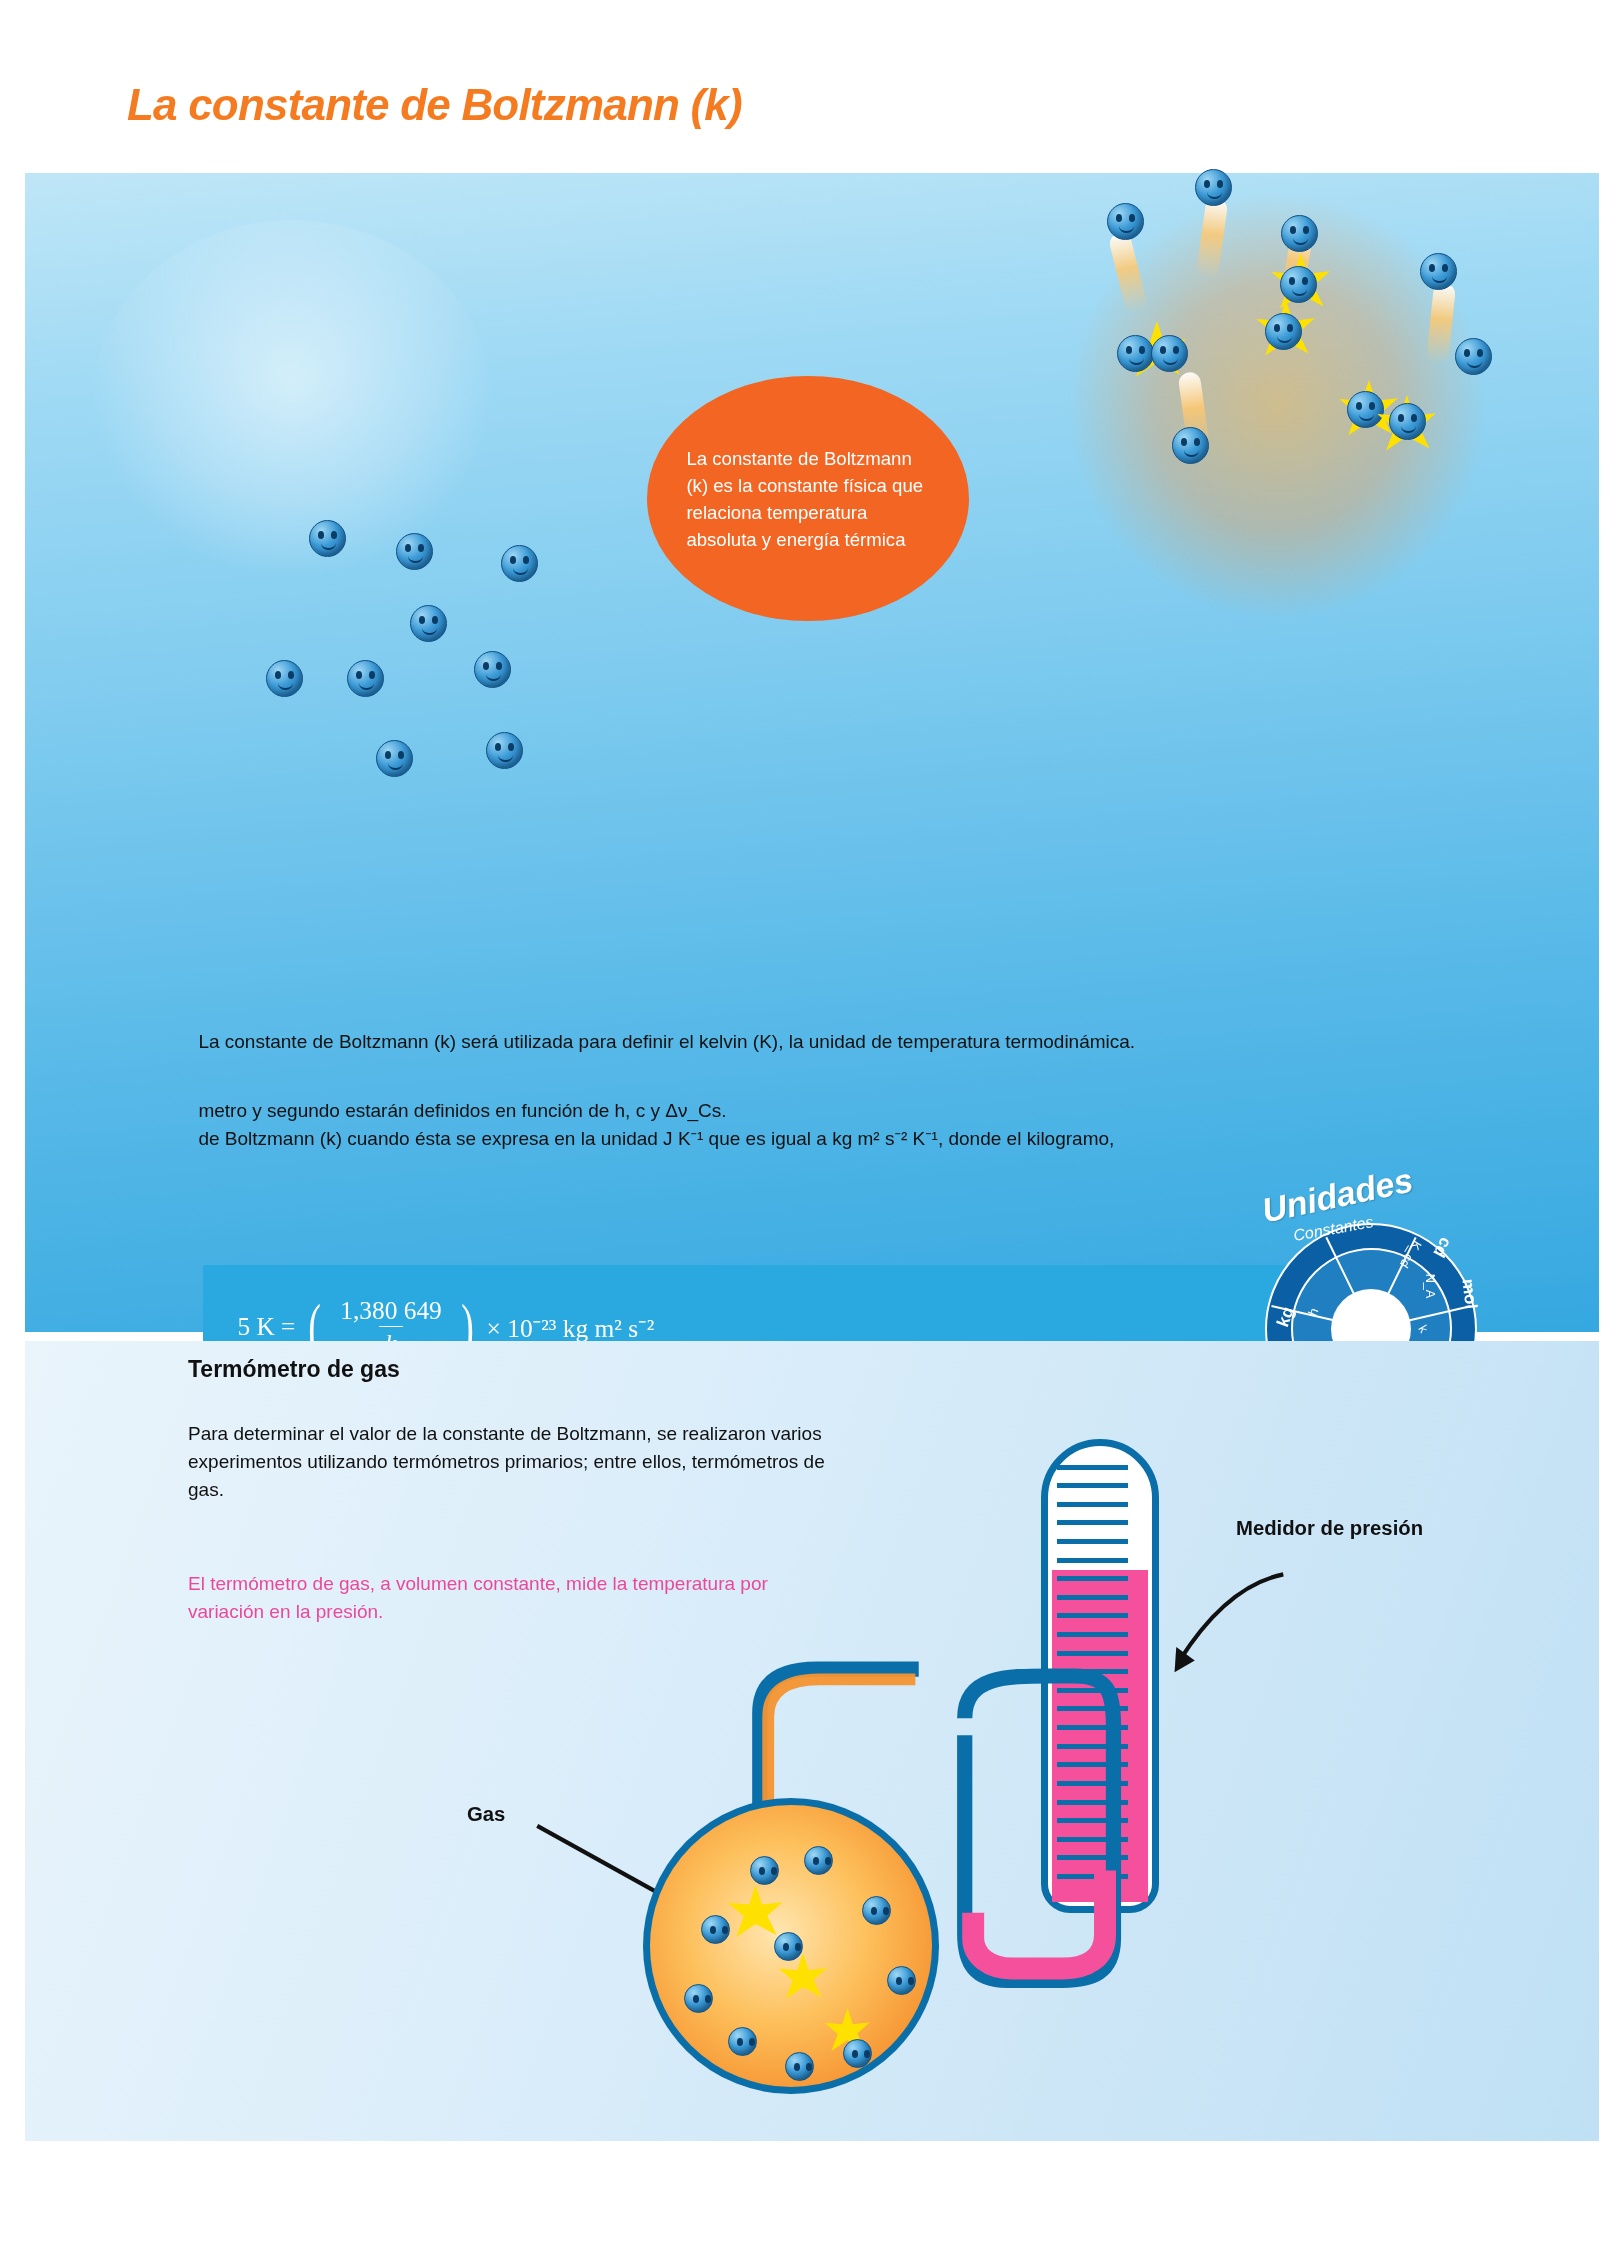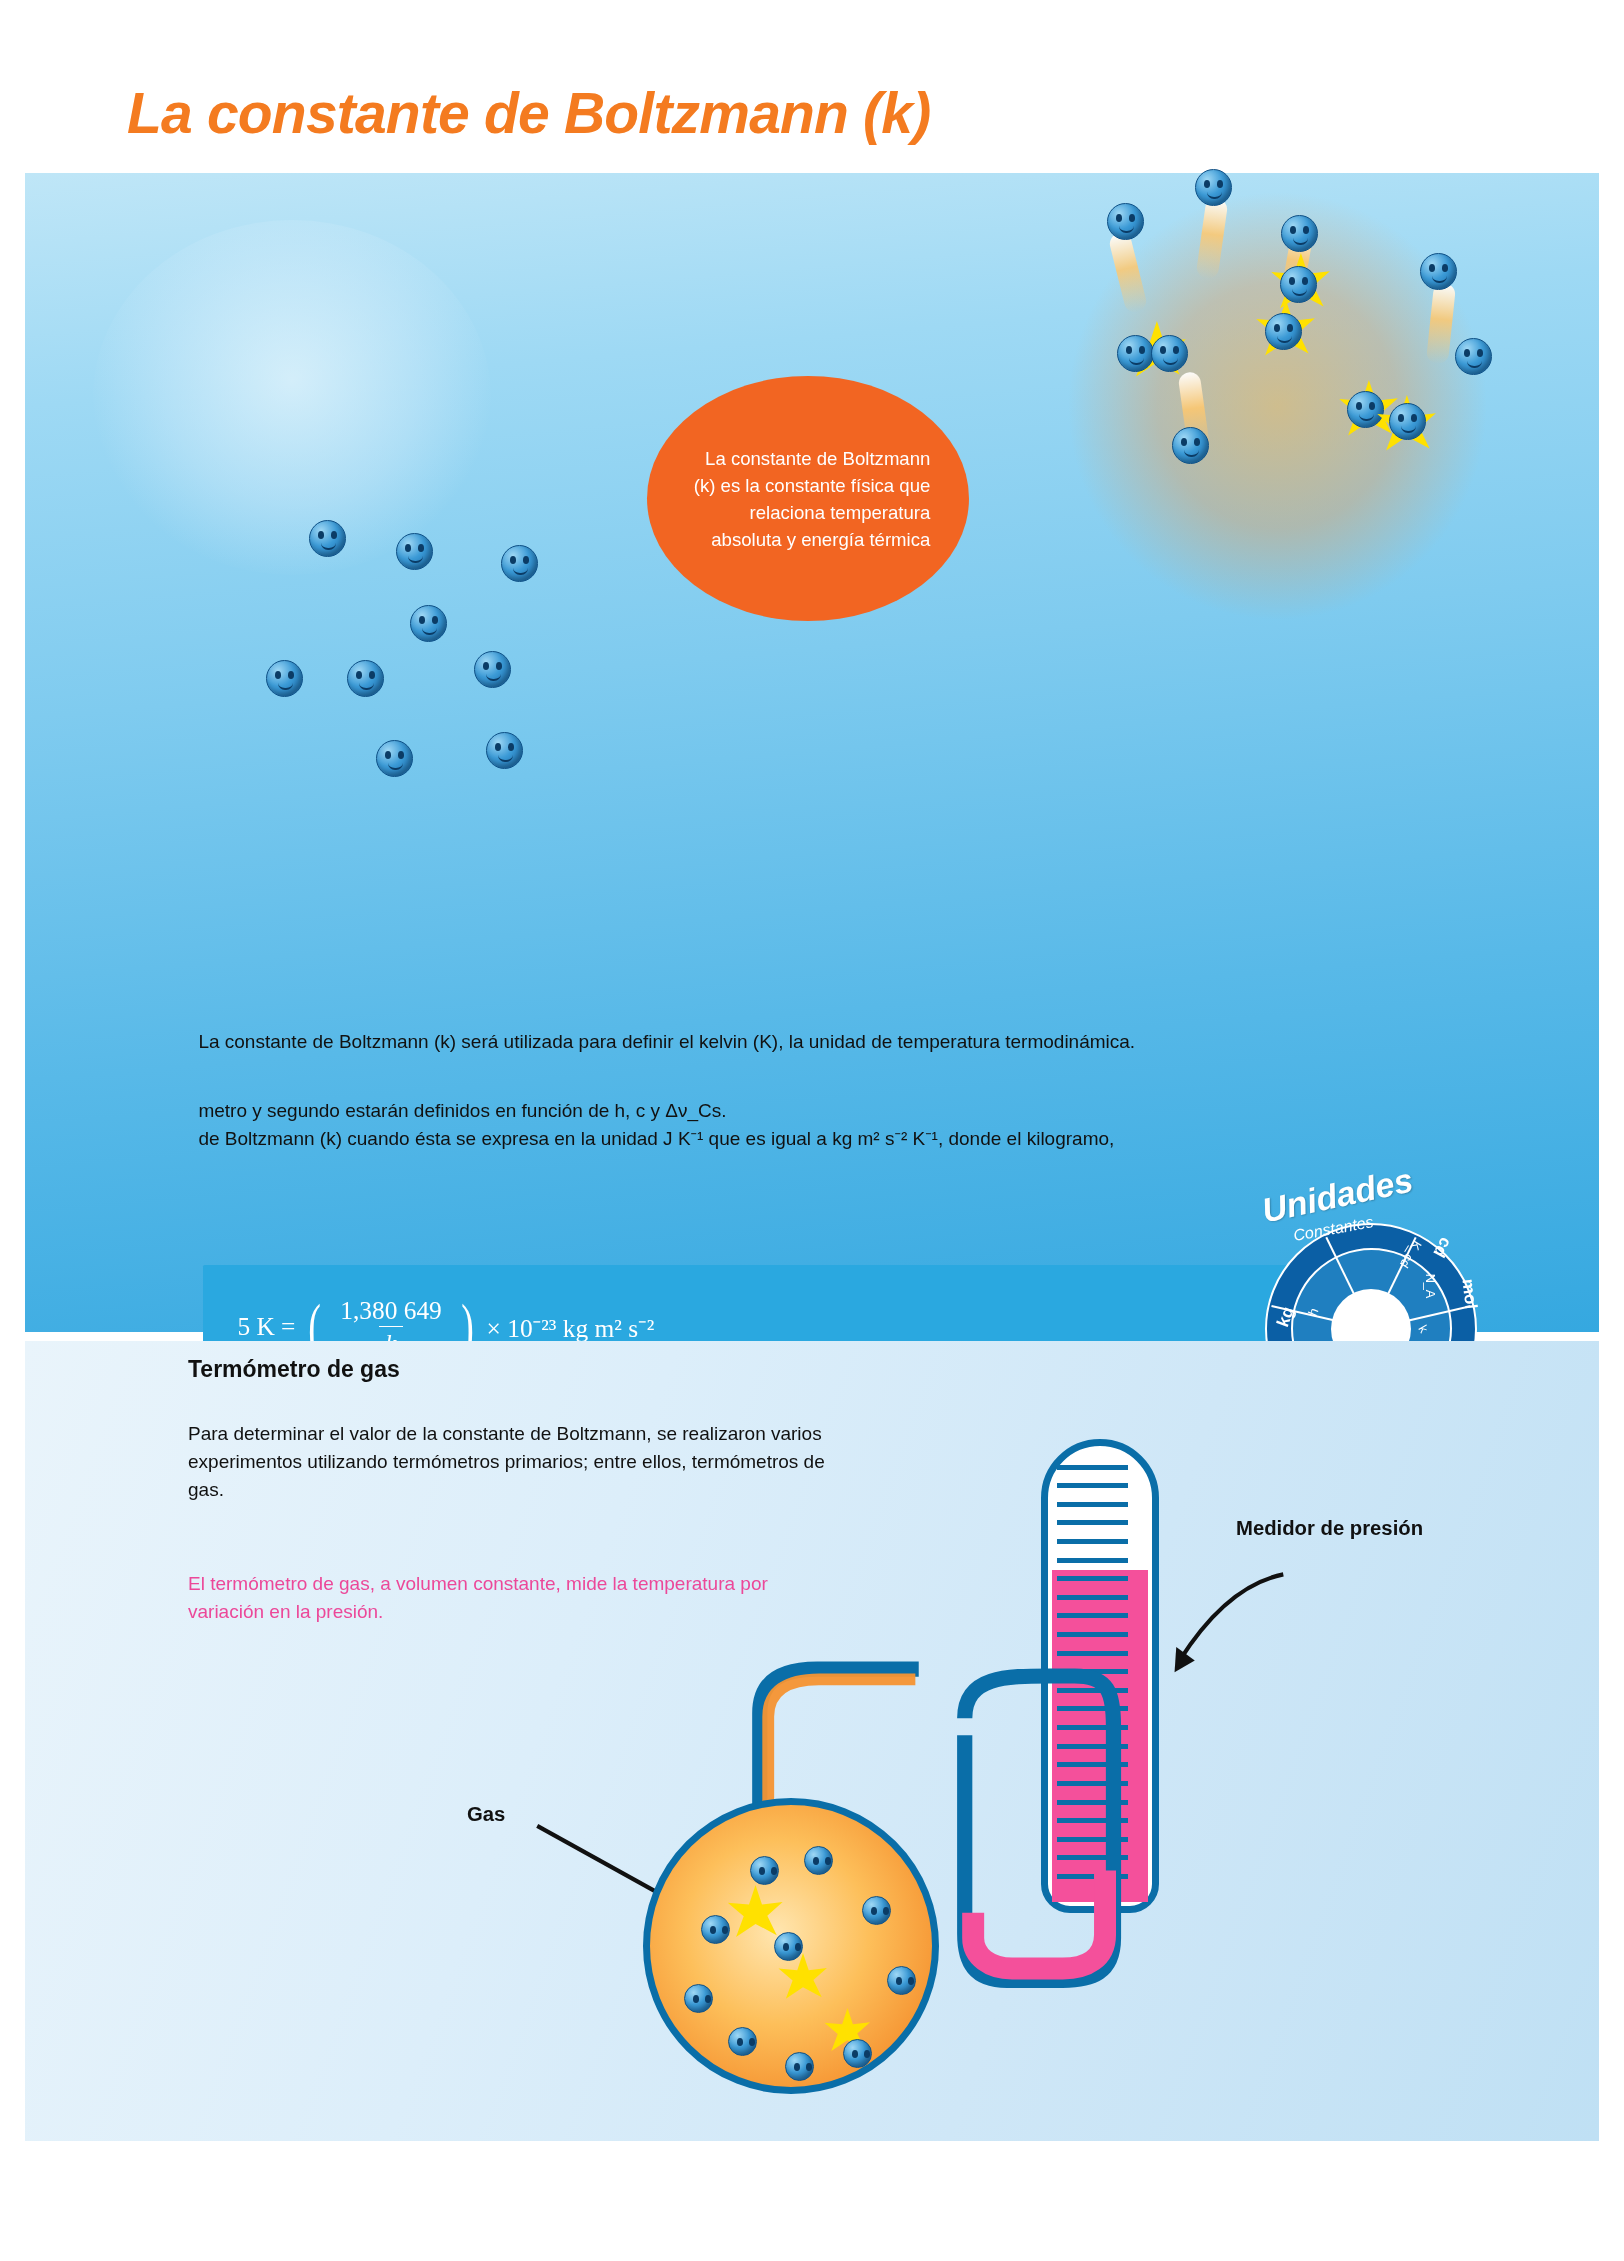--- a/index.html
+++ b/index.html
@@ -12,21 +12,21 @@
     overflow:hidden;
   }
 
   
   .title-wrap {
     position:absolute; left:0; top:0; width:1625px; height:182px;
     background:#ffffff;
   }
   .page-title {
     position:absolute; left:127px; top:80px;
-    font-size:57px; font-weight:bold; font-style:italic;
+    font-size:44px; font-weight:bold; font-style:italic;
     color:#f47b20;
     letter-spacing:-0.8px;
     -webkit-text-stroke:2.5px #ffffff;
     paint-order: stroke fill;
     text-shadow: 0 0 1.7px #ffffff, 2.5px 2.5px 0 rgba(255,255,255,0.9);
     white-space:nowrap;
     z-index:5;
   }
 
   
@@ -77,21 +77,21 @@
   }
 
   .para-top {
     position:absolute; left:622px; top:55px; width:355px;
     text-align:center; color:#111; font-size:18.6px; line-height:26px;
   }
   .orange-bubble {
     position:absolute; left:622px; top:203px; width:322px; height:245px;
     background:#f26522; border-radius:50%;
     display:flex; align-items:center; justify-content:center;
-    color:#ffffff; font-size:18.6px; line-height:27px; text-align:right;
+    color:#ffffff; font-size:18.6px; line-height:27px; text-align:left;
     padding:0 39px;
   }
 
   .formula-bar {
     position:absolute; left:173px; top:745px; width:470px; height:59px;
     background:#f26522; display:flex; align-items:center; padding-left:30.5px;
     color:#ffffff; font-size:25.4px; letter-spacing:0.3px;
   }
 
   .body-text {

